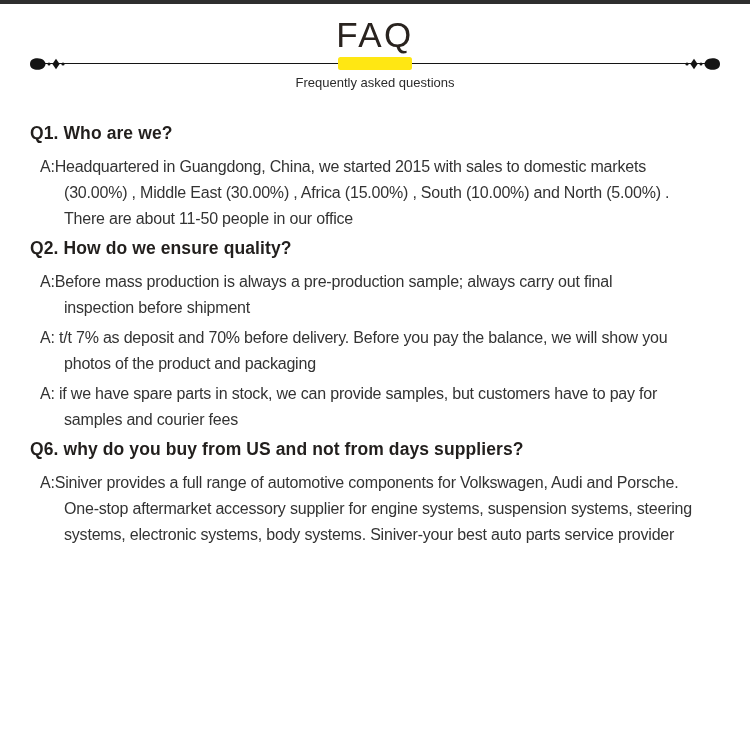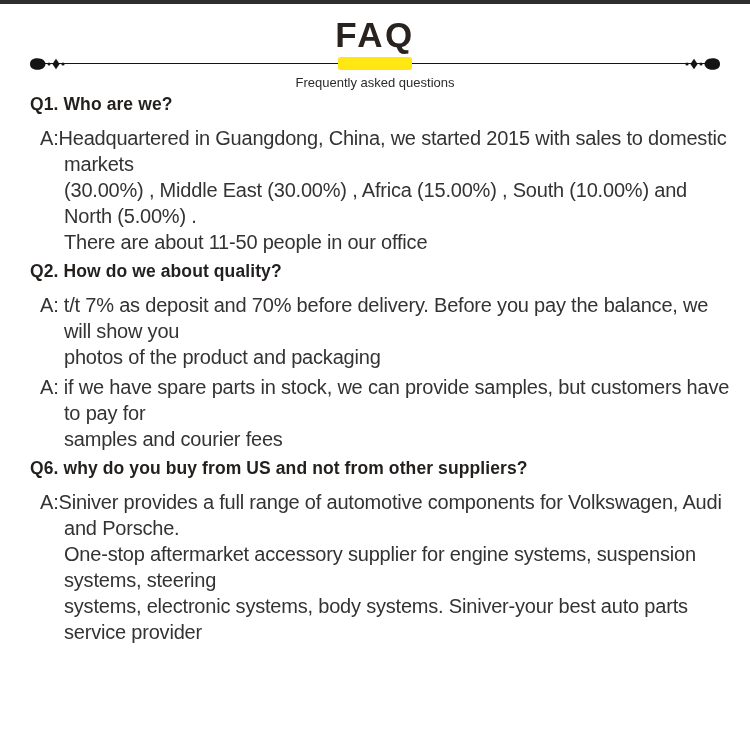--- a/index.html
+++ b/index.html
@@ -15,21 +15,21 @@
     height: 4px;
     width: 100%;
     background: #2e2e2e;
   }
   .header { text-align: center; }
   .page-title {
     display: block;
     margin-top: 12px;
     font-size: 35px;
     line-height: 38px;
-    font-weight: 700;
+    font-weight: 400;
     letter-spacing: 2.5px;
     color: #29231f;
     font-family: "Liberation Sans", sans-serif;
   }
   .divider {
     position: relative;
     height: 16px;
     margin-top: 2px;
     width: 100%;
   }
@@ -62,34 +62,34 @@
   }
   .subtitle {
     display: block;
     margin-top: 3px;
     font-size: 13px;
     line-height: 16px;
     color: #2b2b2b;
     text-align: center;
   }
   .faq-list {
-    margin-top: 1px;
+    margin-top: 30px;
     padding: 0 20px 0 30px;
   }
   .faq-item { margin-bottom: 3px; }
   .question {
     font-size: 17.5px;
     font-weight: 700;
     line-height: 24px;
     margin-bottom: 9px;
     color: #221f1d;
     letter-spacing: 0.1px;
   }
   .answer {
-    font-size: 20px;
+    font-size: 16px;
     line-height: 26px;
     color: #333333;
     margin: 0 0 4px 10px;
     padding-left: 24px;
     text-indent: -24px;
     white-space: pre-line;
     letter-spacing: -0.2px;
   }
 </style>
 </head>
@@ -125,33 +125,35 @@
 
 <main class="faq-list">
   <section class="faq-item">
     <h2 class="question" data-bind="faq.items.0.question">Q1. Who are we?</h2>
     <p class="answer" data-bind="faq.items.0.answer_lines">A:Headquartered in Guangdong, China, we started 2015 with sales to domestic markets
 (30.00%) , Middle East (30.00%) , Africa (15.00%) , South (10.00%) and North (5.00%) .
 There are about 11-50 people in our office</p>
   </section>
 
   <section class="faq-item">
-    <h2 class="question" data-bind="faq.items.1.question">Q2. How do we about quality?</h2>
+    <h2 class="question" data-bind="faq.items.1.question">Q2. How do we ensure quality?</h2>
+    <p class="answer" data-bind="faq.items.1.answer_lines">A:Before mass production is always a pre-production sample; always carry out final
+inspection before shipment</p>
   </section>
 
   <section class="faq-item">
     <p class="answer" data-bind="faq.items.2.answer_lines">A: t/t 7% as deposit and 70% before delivery. Before you pay the balance, we will show you
 photos of the product and packaging</p>
   </section>
 
 
   <section class="faq-item">
     <p class="answer" data-bind="faq.items.4.answer_lines">A: if we have spare parts in stock, we can provide samples, but customers have to pay for
 samples and courier fees</p>
   </section>
 
   <section class="faq-item">
-    <h2 class="question" data-bind="faq.items.5.question">Q6. why do you buy from US and not from other suppliers?</h2>
+    <h2 class="question" data-bind="faq.items.5.question">Q6. why do you buy from US and not from days suppliers?</h2>
     <p class="answer" data-bind="faq.items.5.answer_lines">A:Siniver provides a full range of automotive components for Volkswagen, Audi and Porsche.
 One-stop aftermarket accessory supplier for engine systems, suspension systems, steering
 systems, electronic systems, body systems. Siniver-your best auto parts service provider</p>
   </section>
 </main>
 
 </body></html>

